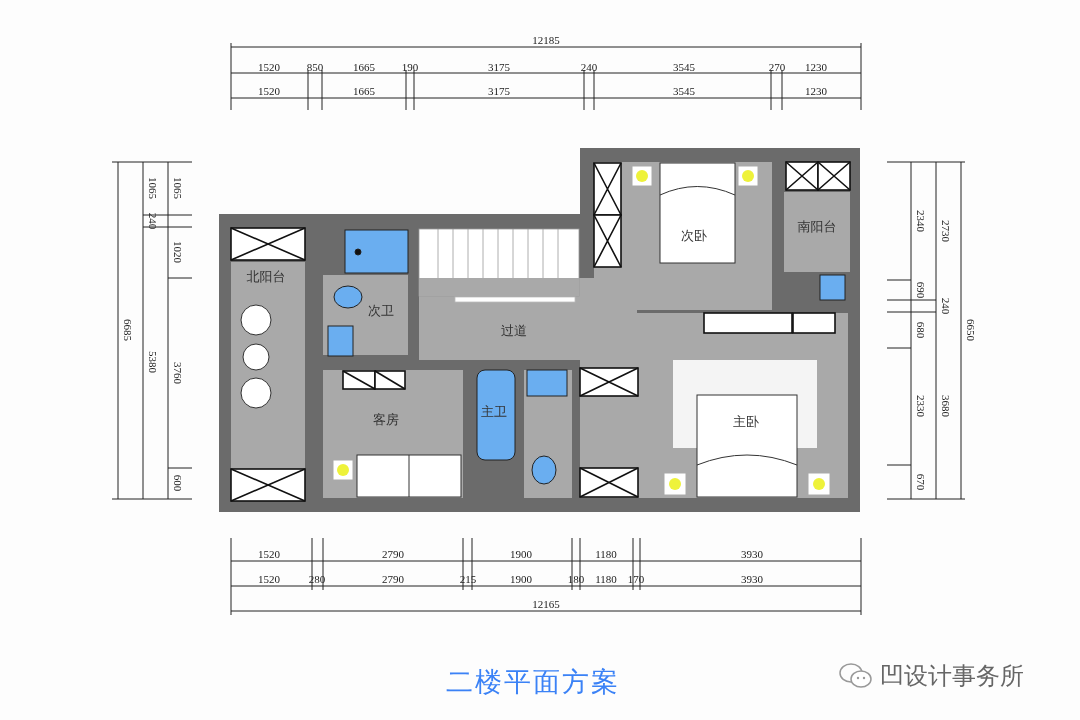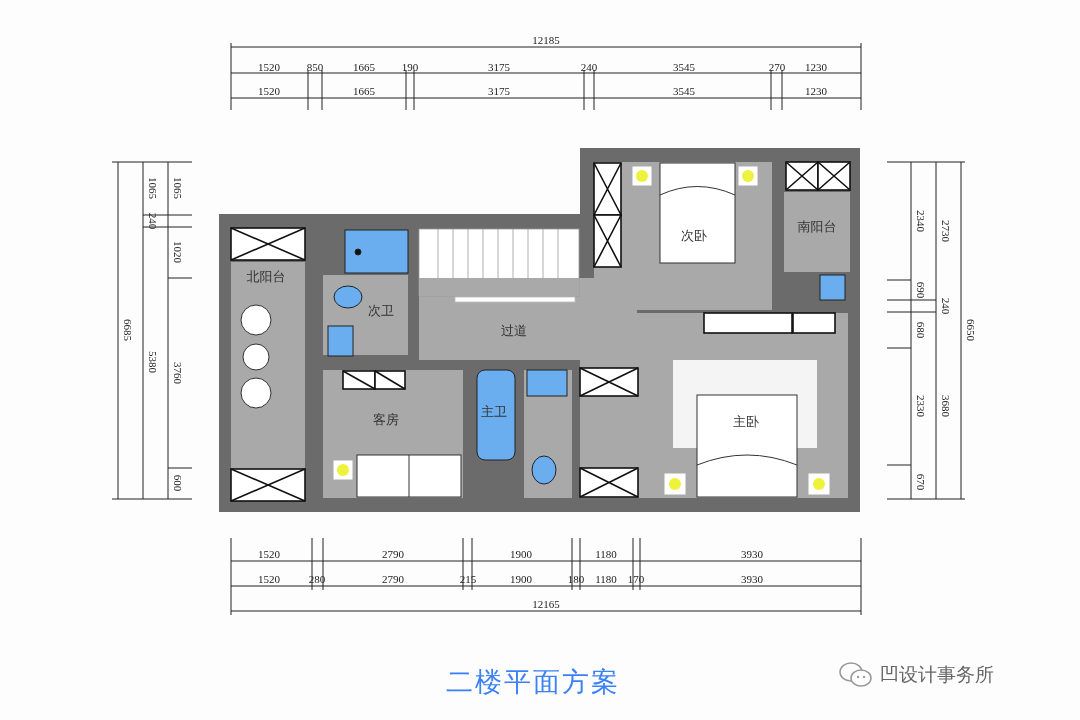--- a/index.html
+++ b/index.html
@@ -1,21 +1,21 @@
 <!DOCTYPE html>
 <html><head>
 <meta charset="utf-8">
 <style>
   html,body{margin:0;padding:0;background:#fdfdfd;}
   body{width:1080px;height:720px;position:relative;overflow:hidden;font-family:"DejaVu Serif","Liberation Serif",serif;}
   svg{position:absolute;left:0;top:0;}
   .dim{font-family:"Liberation Serif","DejaVu Serif",serif;font-size:11px;fill:#222;}
   .room{font-family:"DejaVu Sans","Liberation Sans",sans-serif;font-size:13px;fill:#333;}
   .title{position:absolute;left:446px;top:664px;font-size:27px;color:#3b82f6;letter-spacing:2px;font-family:Liberation Serif, serif;}
-  .wm{position:absolute;left:838px;top:660px;display:flex;align-items:center;gap:6px;color:#666;font-size:19px;font-family:"DejaVu Sans",sans-serif;}
+  .wm{position:absolute;left:838px;top:660px;display:flex;align-items:center;gap:6px;color:#666;font-size:24px;font-family:"DejaVu Sans",sans-serif;}
 </style>
 </head>
 <body>
 
 <svg width="1080" height="720" viewBox="0 0 1080 720">
   <g stroke="#222" stroke-width="1" fill="none">
 
     <line x1="231" y1="47" x2="861" y2="47"></line>
     <line x1="231" y1="73" x2="861" y2="73"></line>
     <line x1="231" y1="98" x2="861" y2="98"></line>

